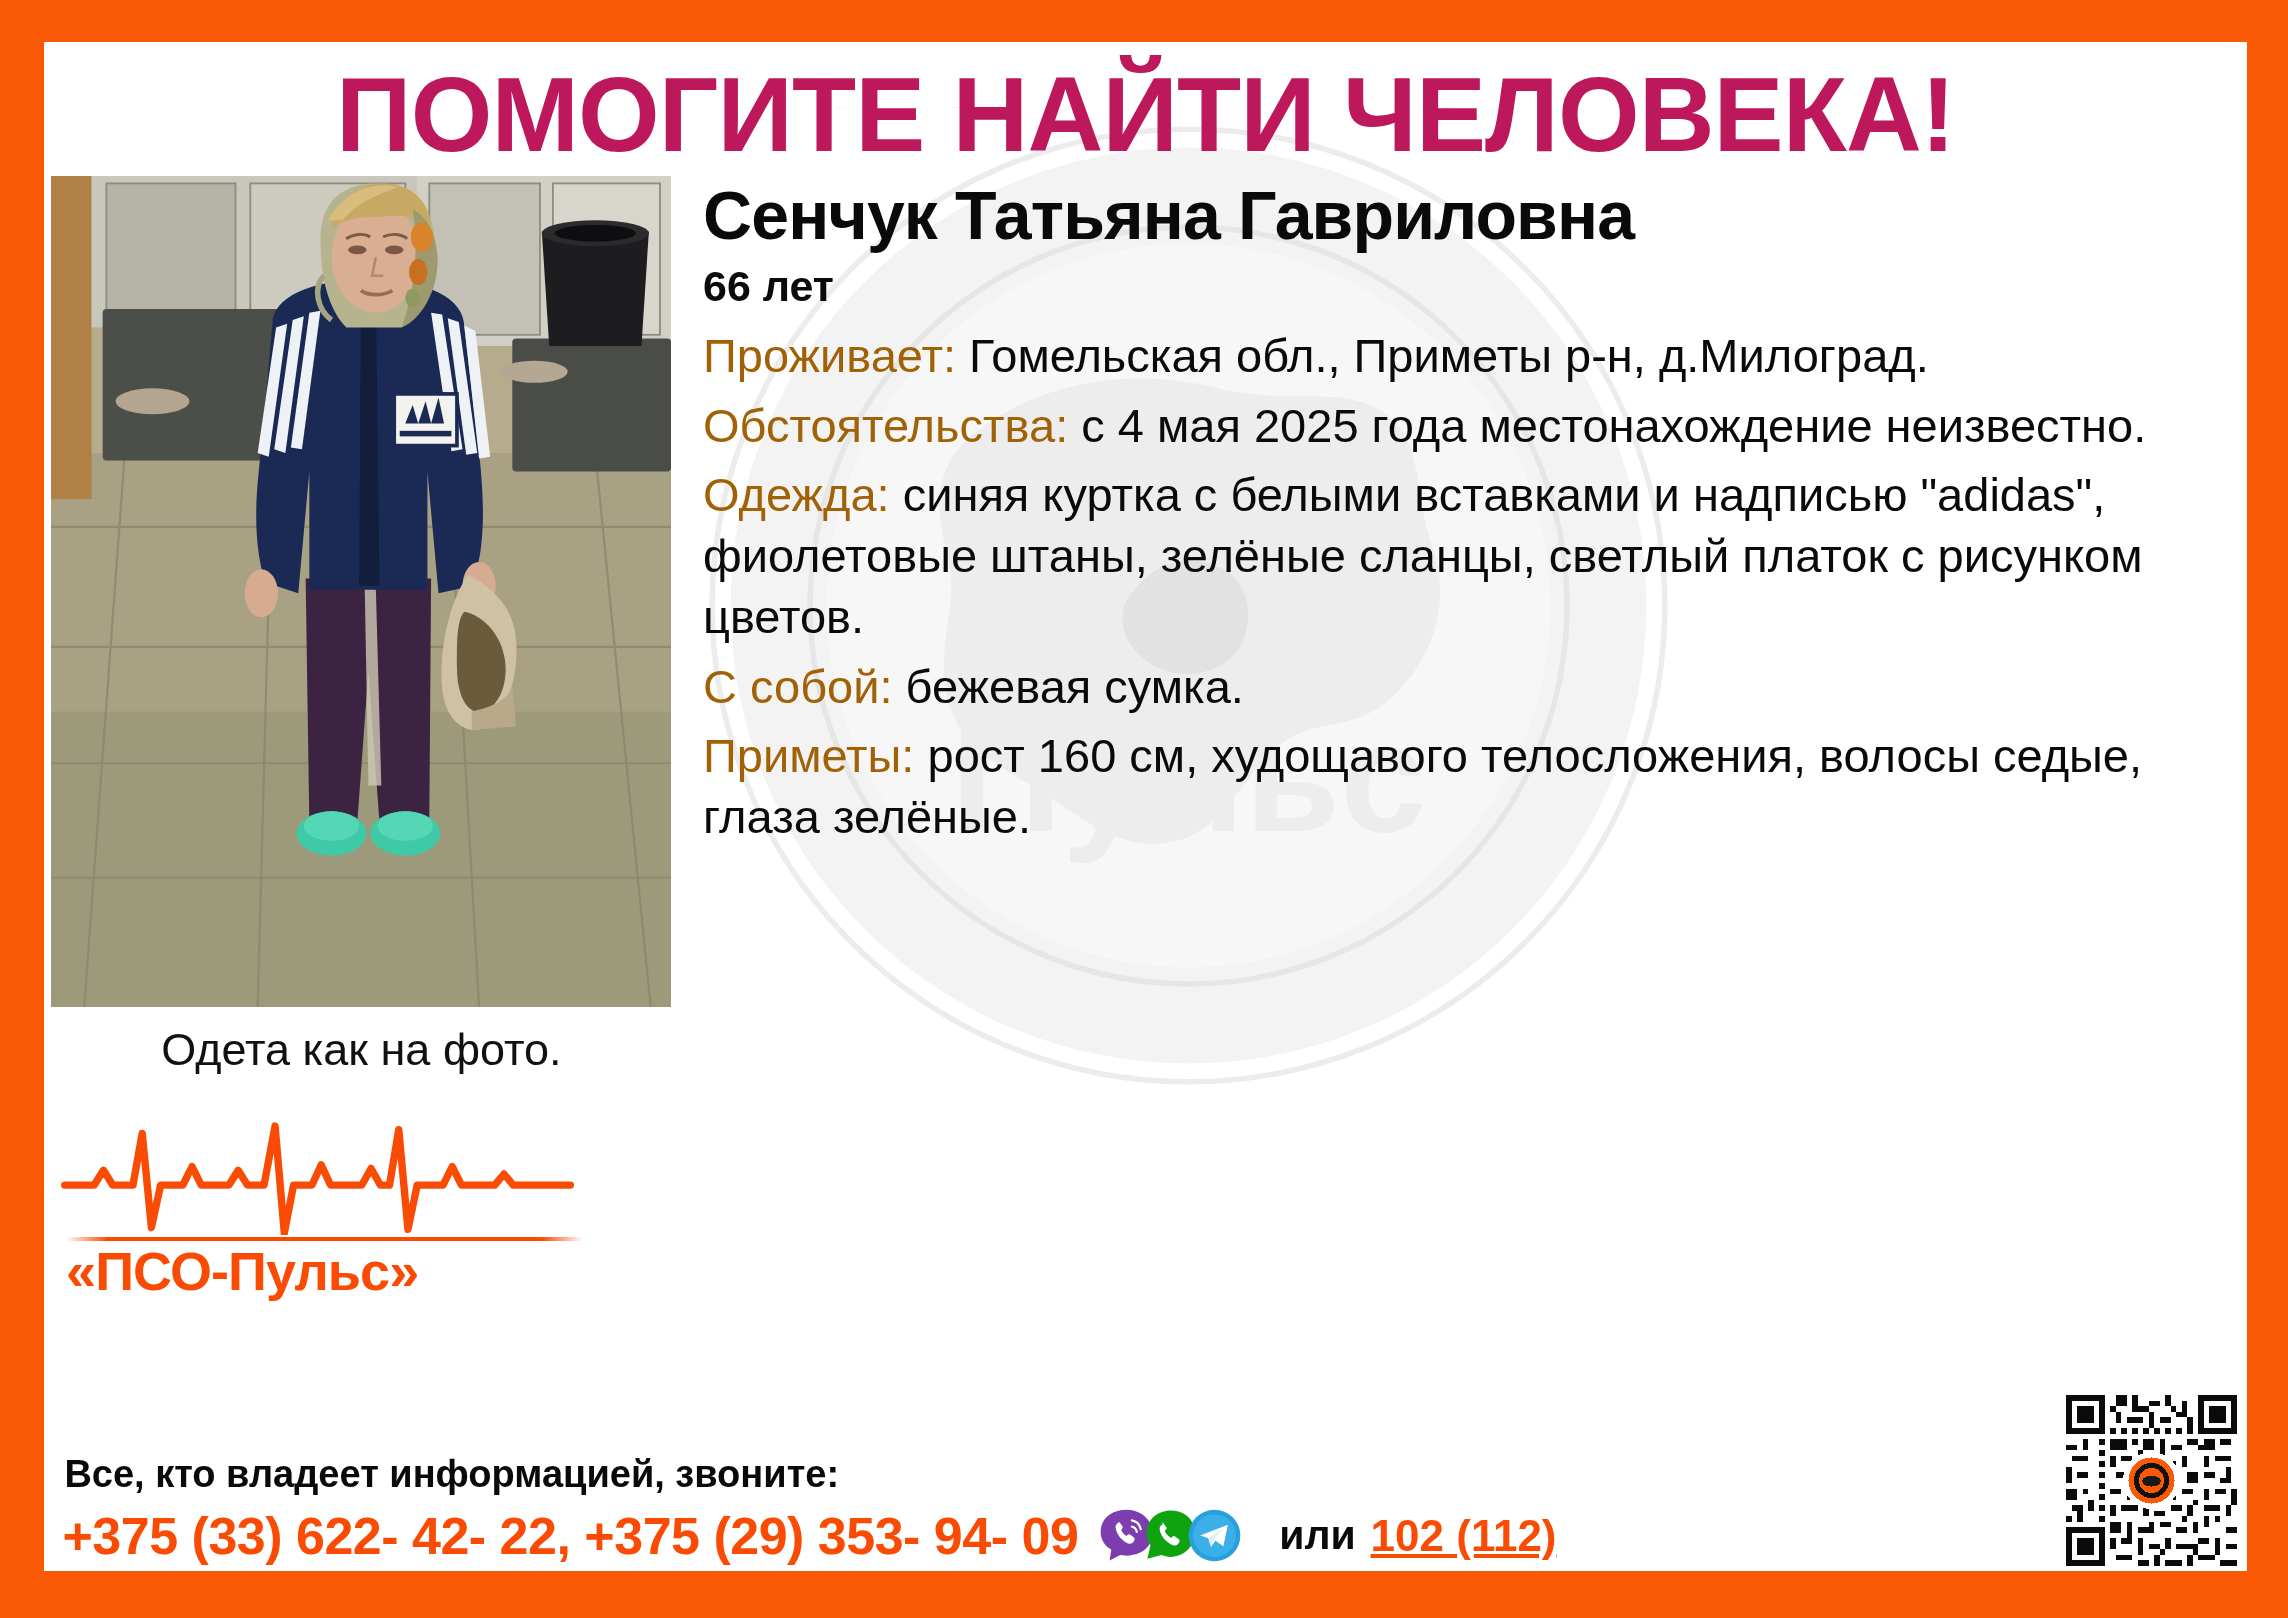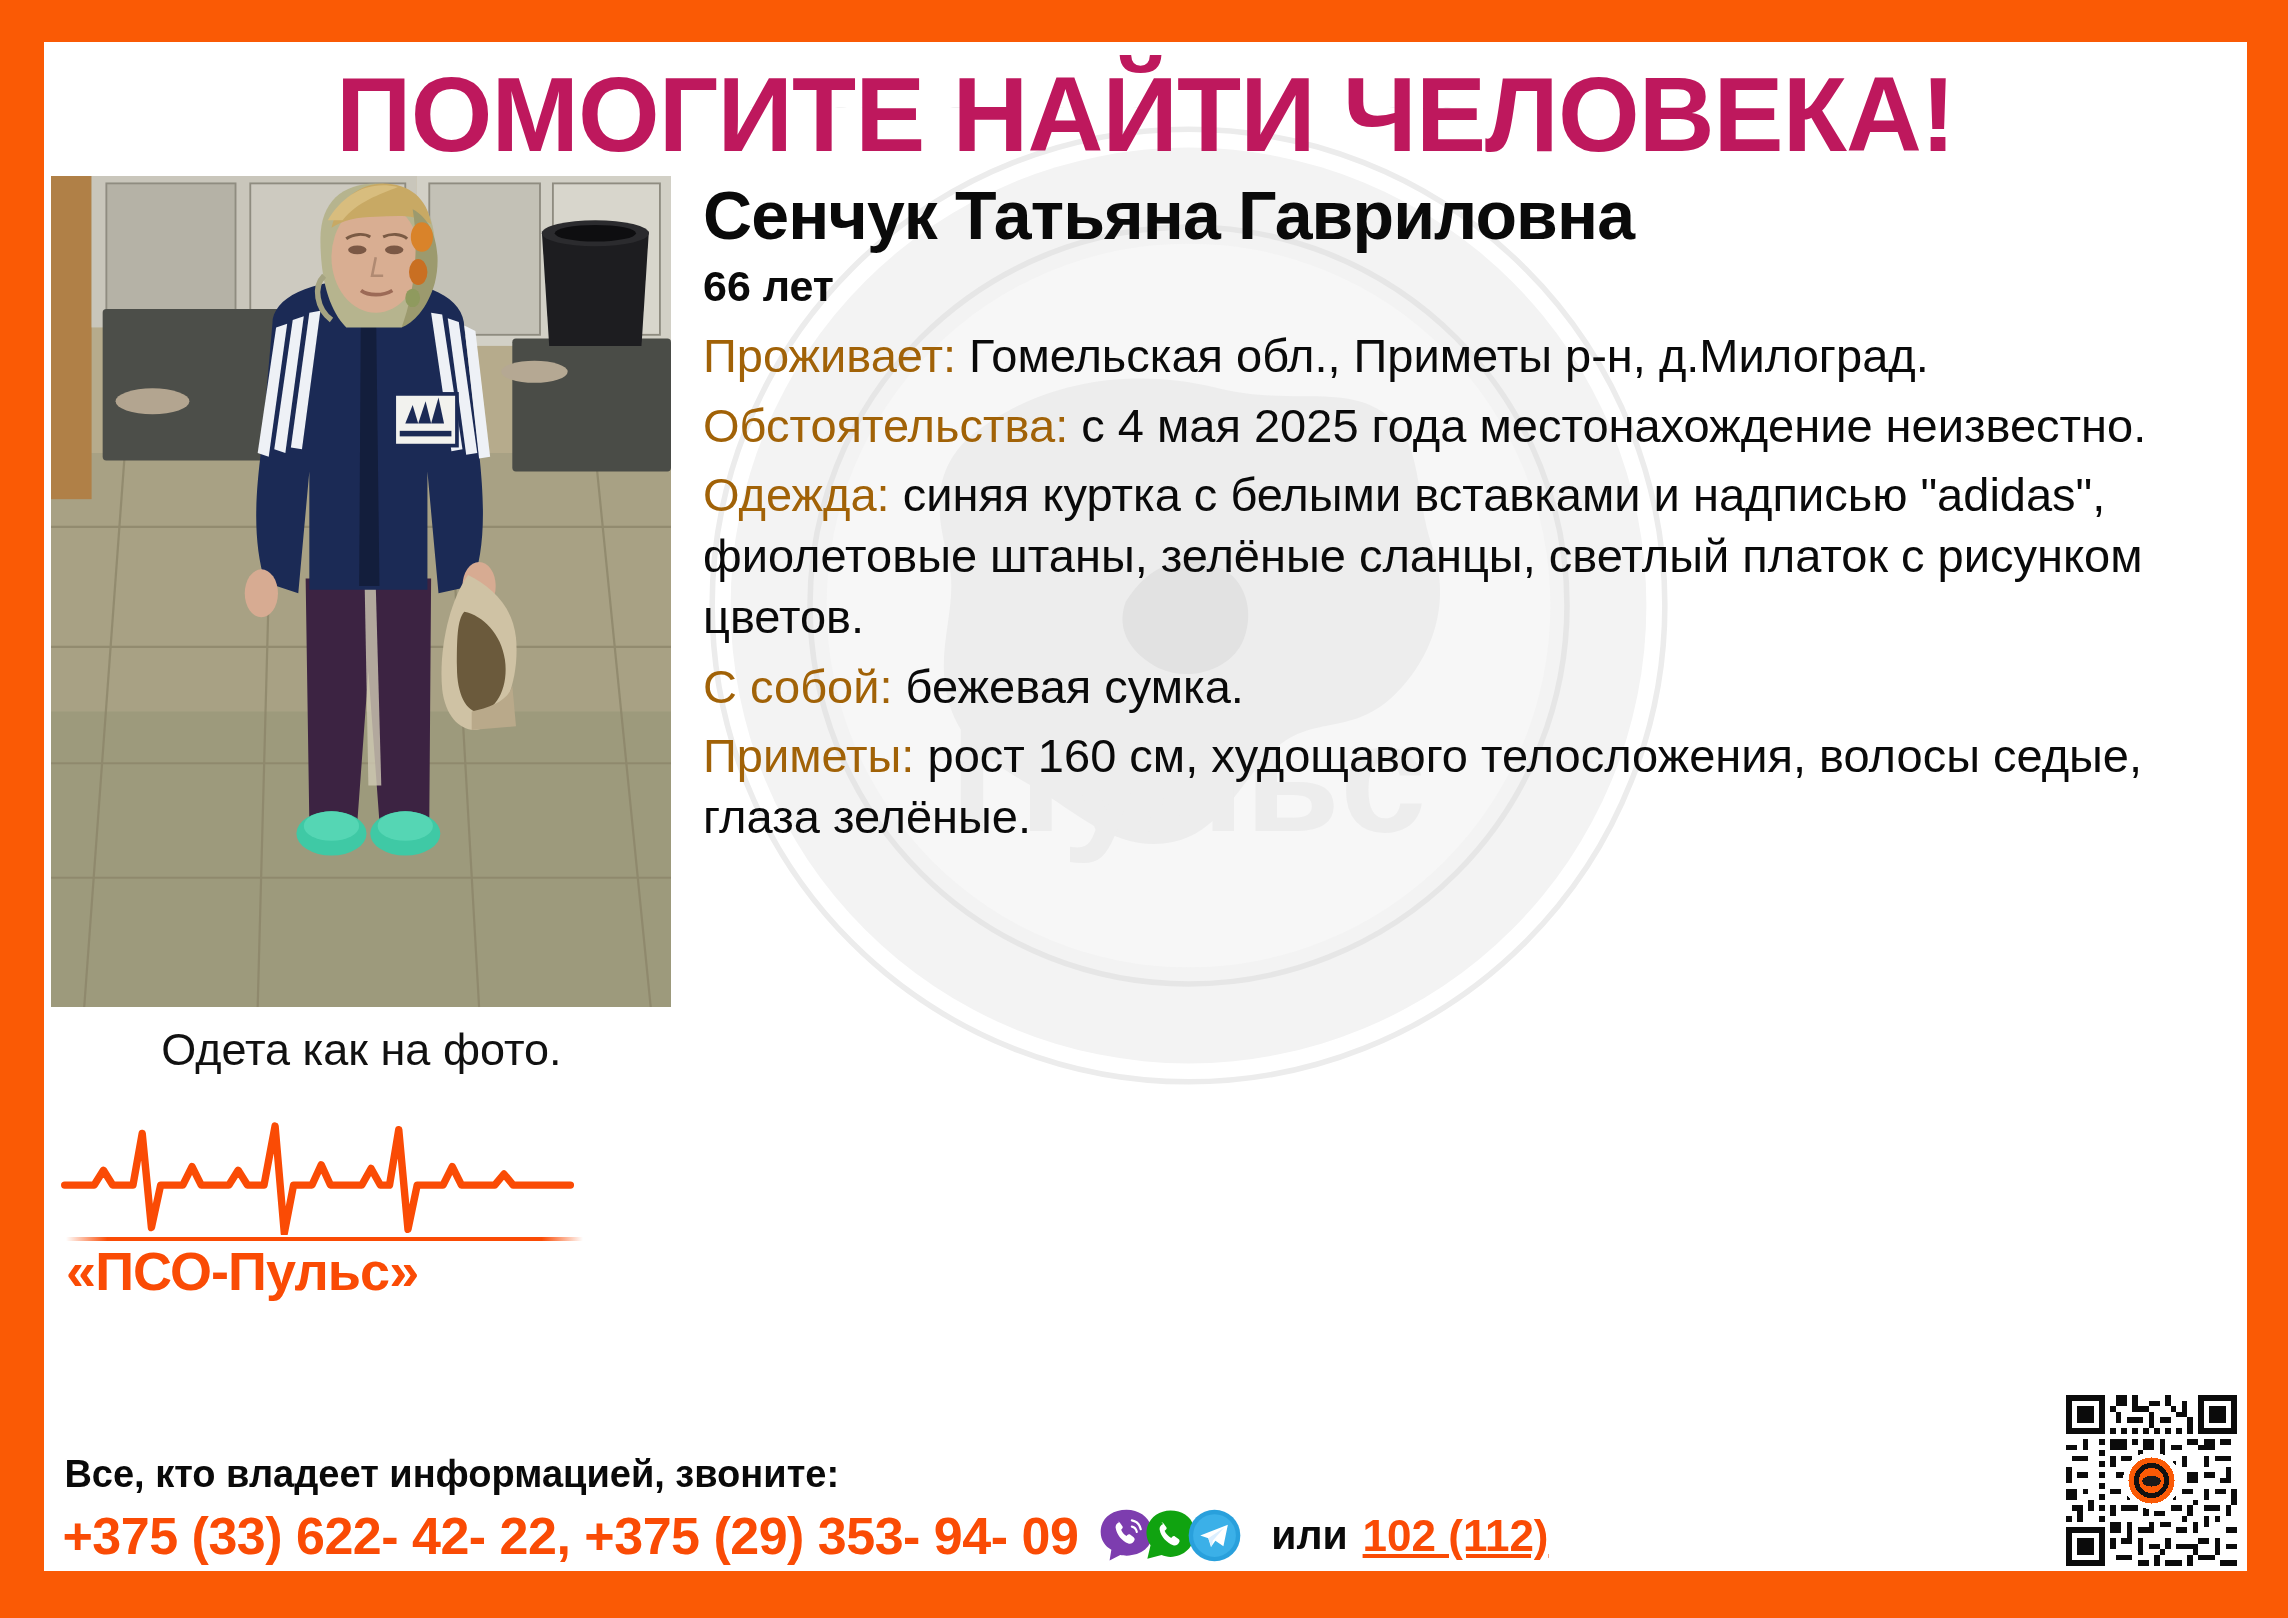--- a/index.html
+++ b/index.html
@@ -170,21 +170,21 @@
     align-items: center;
     margin-left: 20px;
   }
   #messengers svg { display: block; }
   .msg-ic { margin-left: -13px; }
   .msg-ic:first-child { margin-left: 0; }
   #or-text {
     font-size: 41px;
     font-weight: bold;
     color: #0a0a0a;
-    margin-left: 28px;
+    margin-left: 36px;
     white-space: nowrap;
   }
   #emergency {
     font-size: 44px;
     font-weight: bold;
     color: #FA4B05;
     margin-left: 14.8px;
     white-space: nowrap;
     text-decoration: underline;
   }

